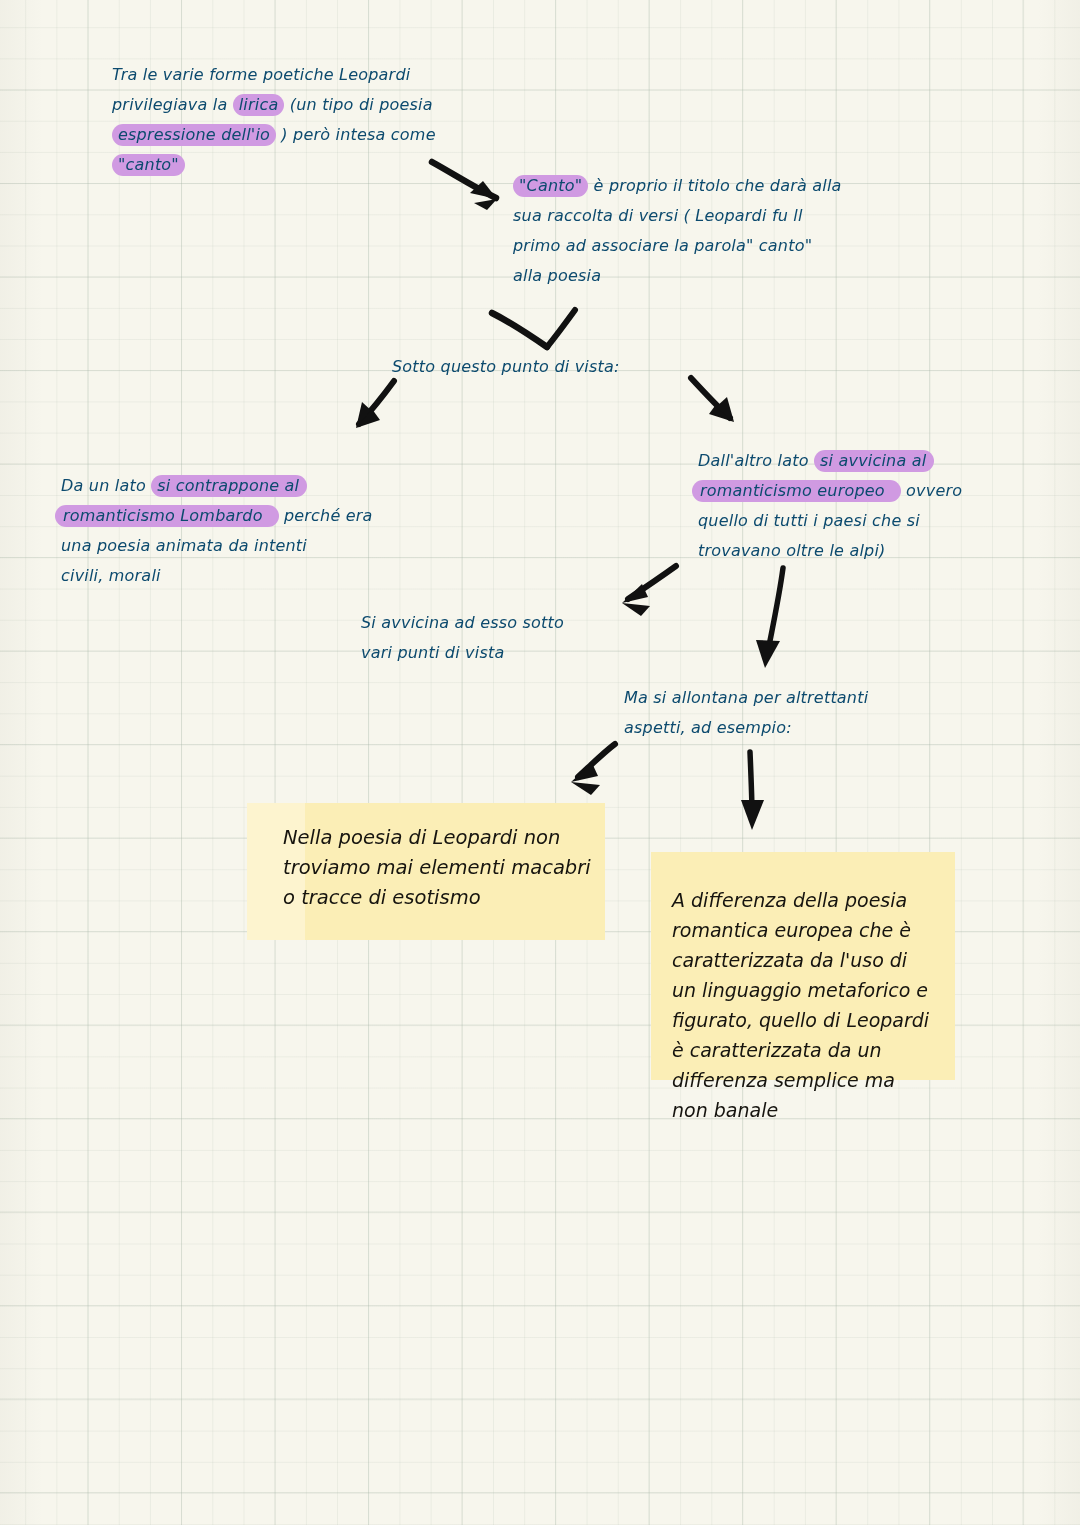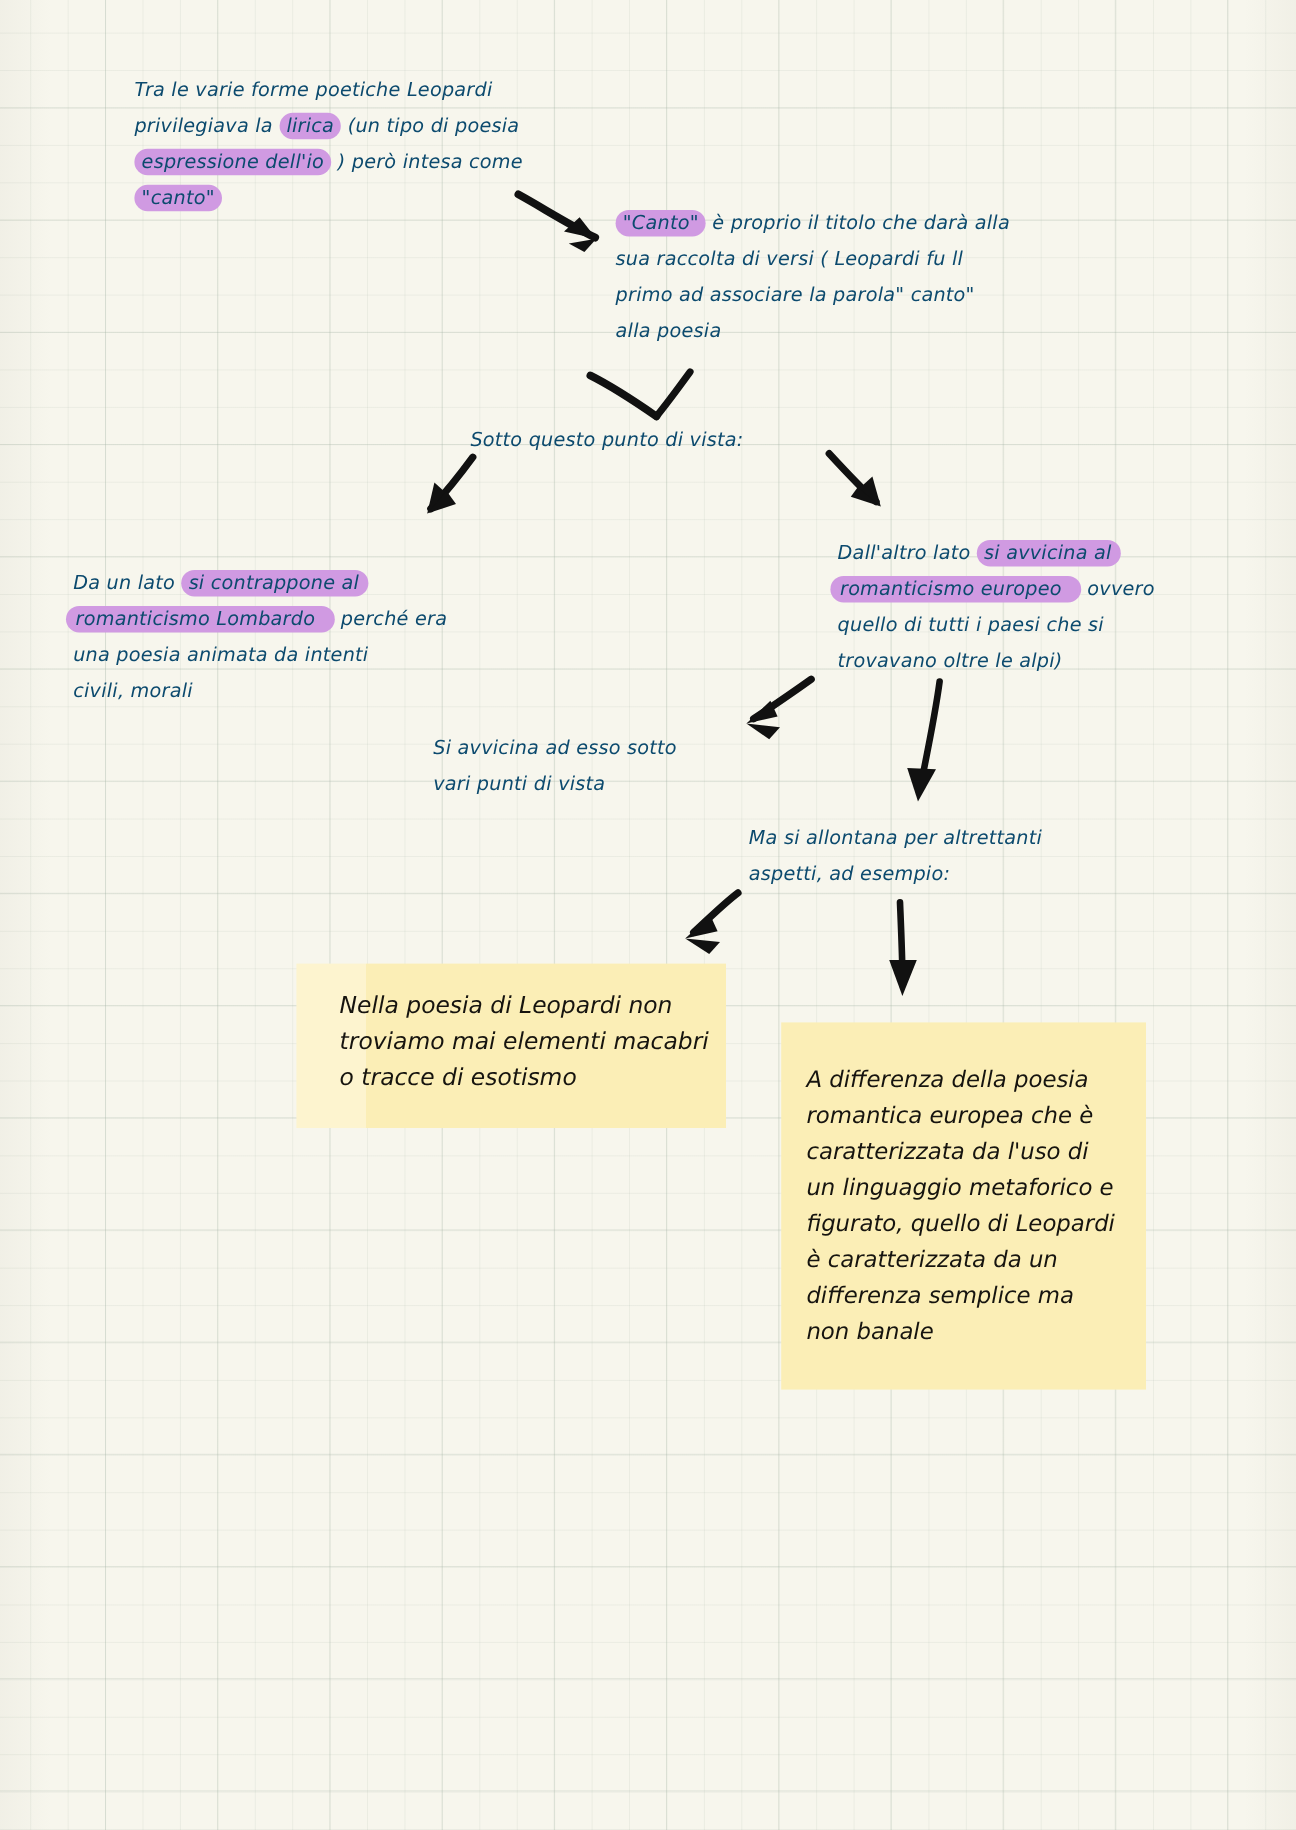--- a/index.html
+++ b/index.html
@@ -88,21 +88,21 @@
   }
   .note .ln { display: block; }
   #note-macabri {
     left: 247px; top: 803px;
     width: 358px; height: 137px;
     padding: 20px 0 0 36px;
     background: linear-gradient(to right, #fdf4cf 0px, #fdf4cf 58px, #fbeeb6 58px, #fbeeb6 100%);
   }
   #note-linguaggio {
     left: 651px; top: 852px;
-    width: 304px; height: 306px;
+    width: 304px; height: 228px;
     padding: 33px 0 0 21px;
     background: #fbeeb6;
     font-size: 19px;
     line-height: 30px;
   }
 
   svg.ink {
     position: absolute;
     left: 0; top: 0;
     width: 1080px; height: 1525px;

